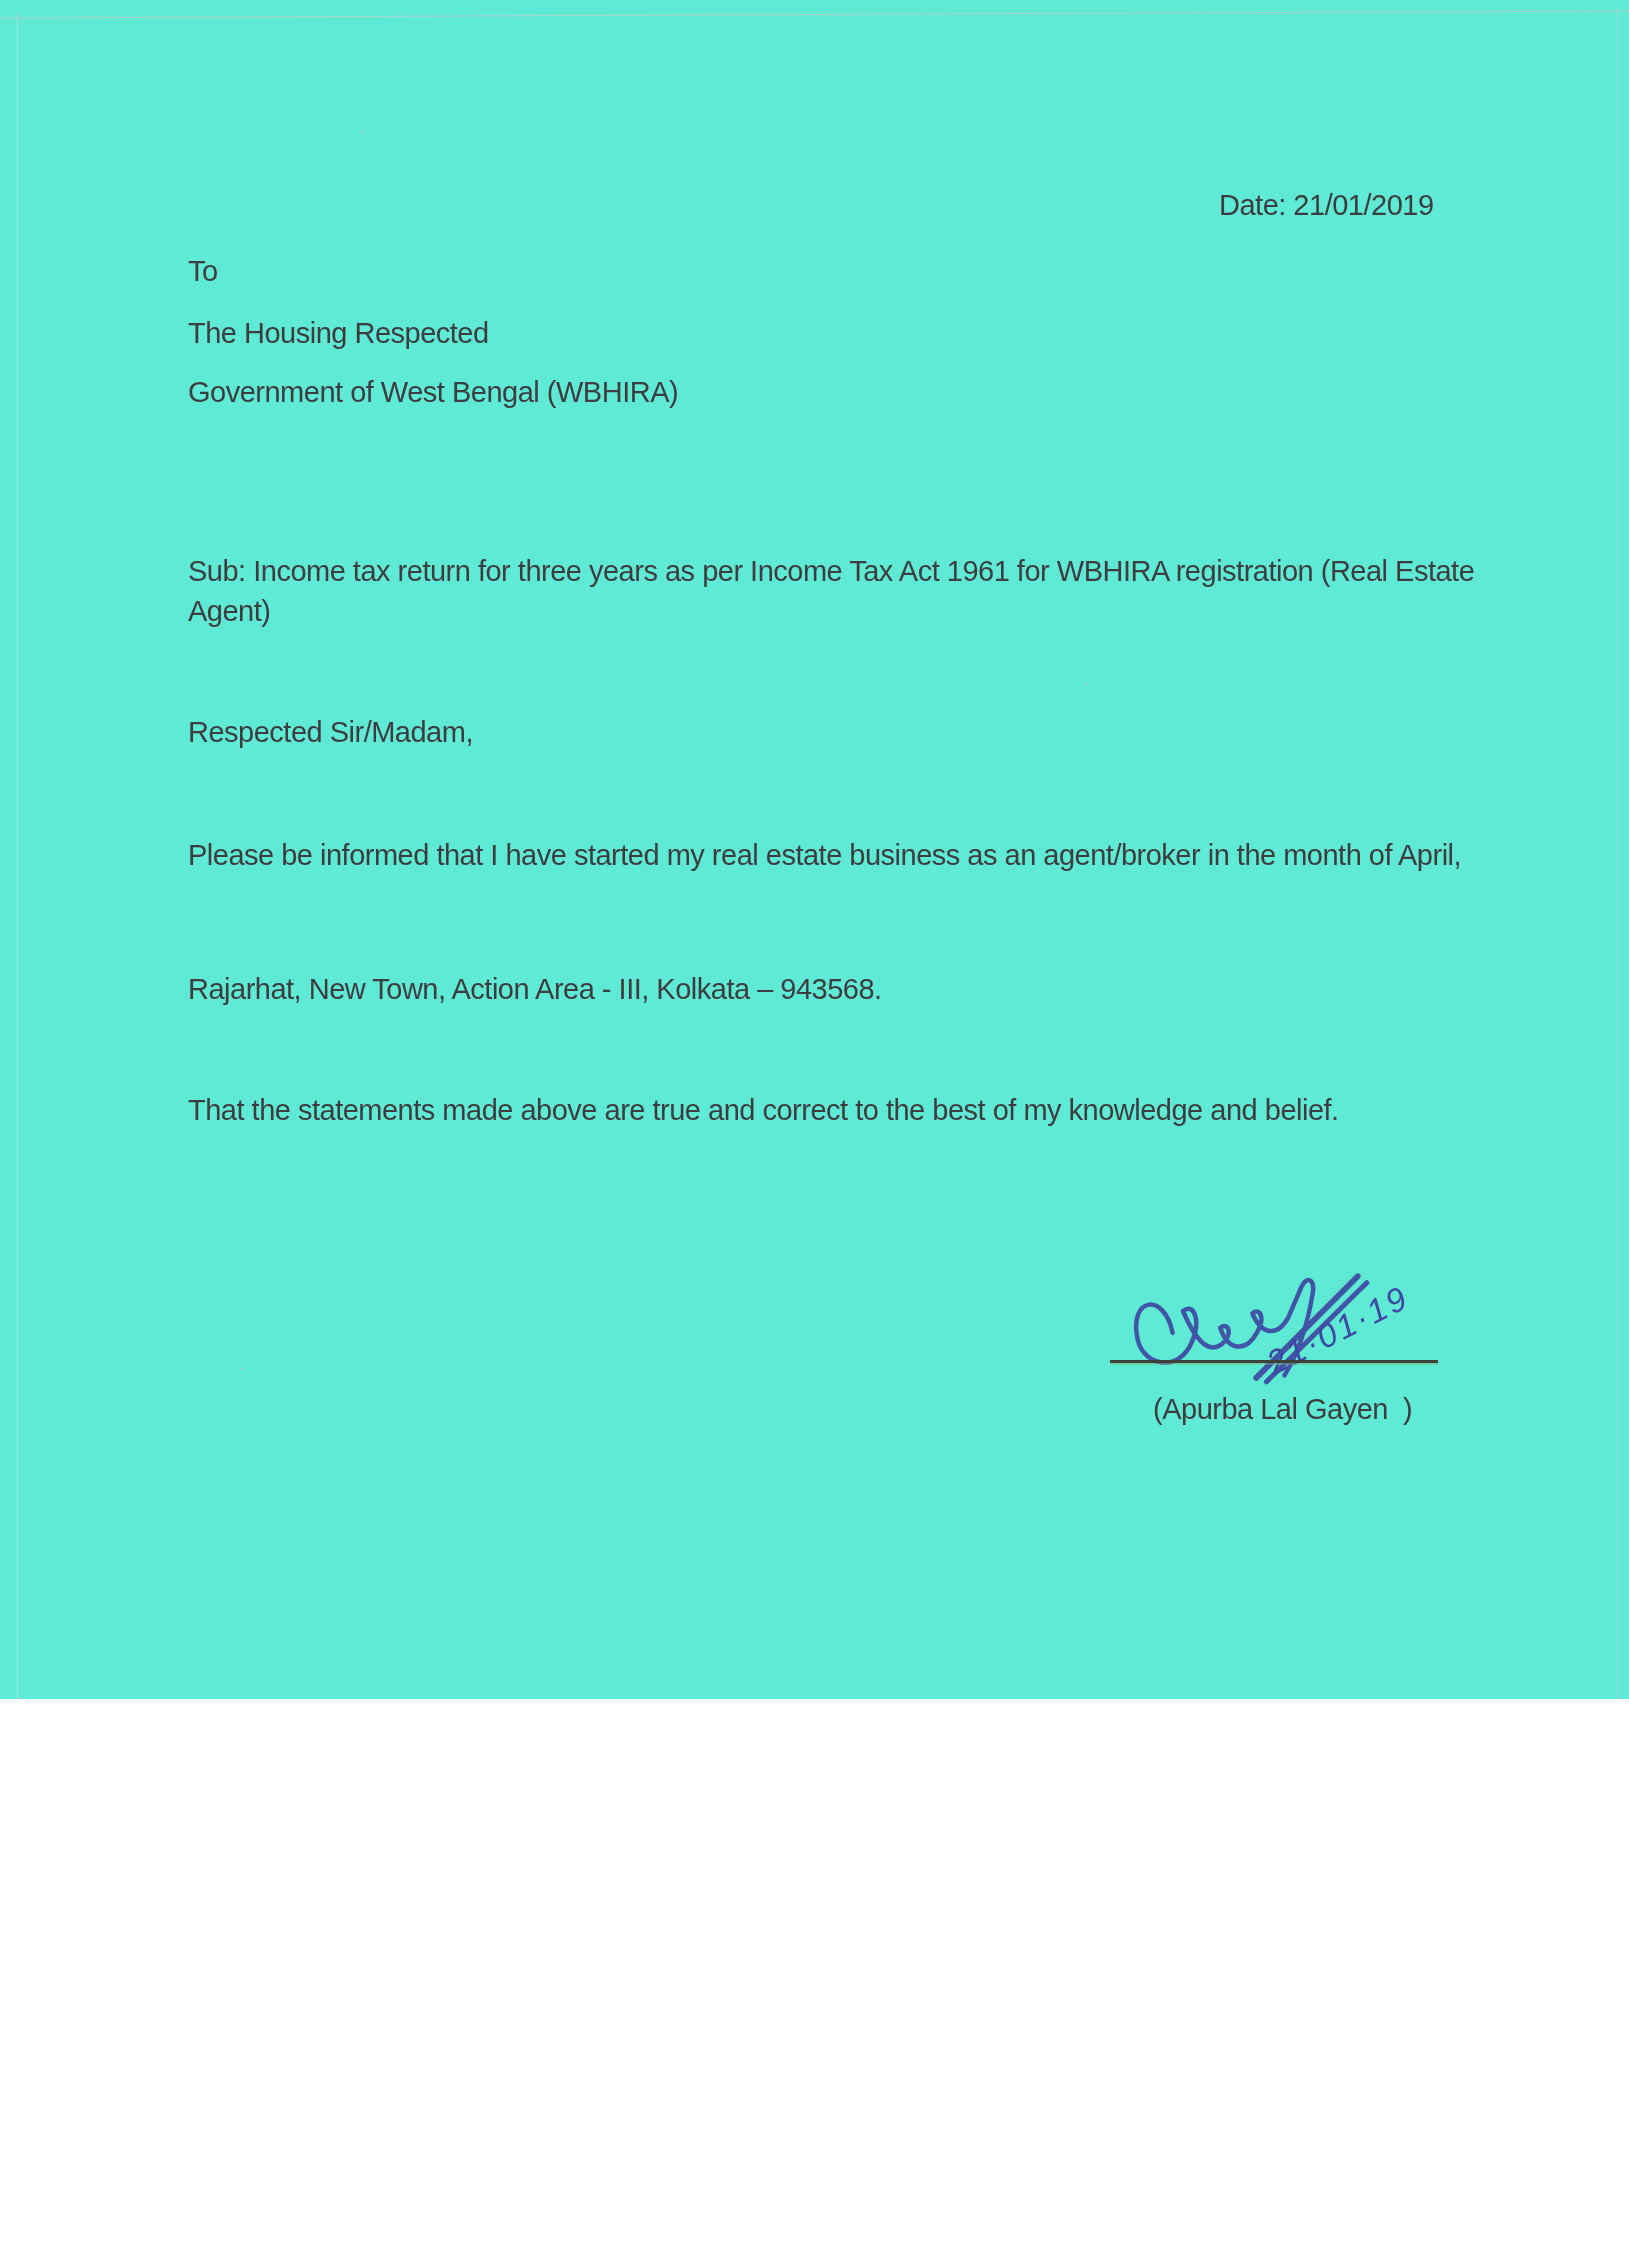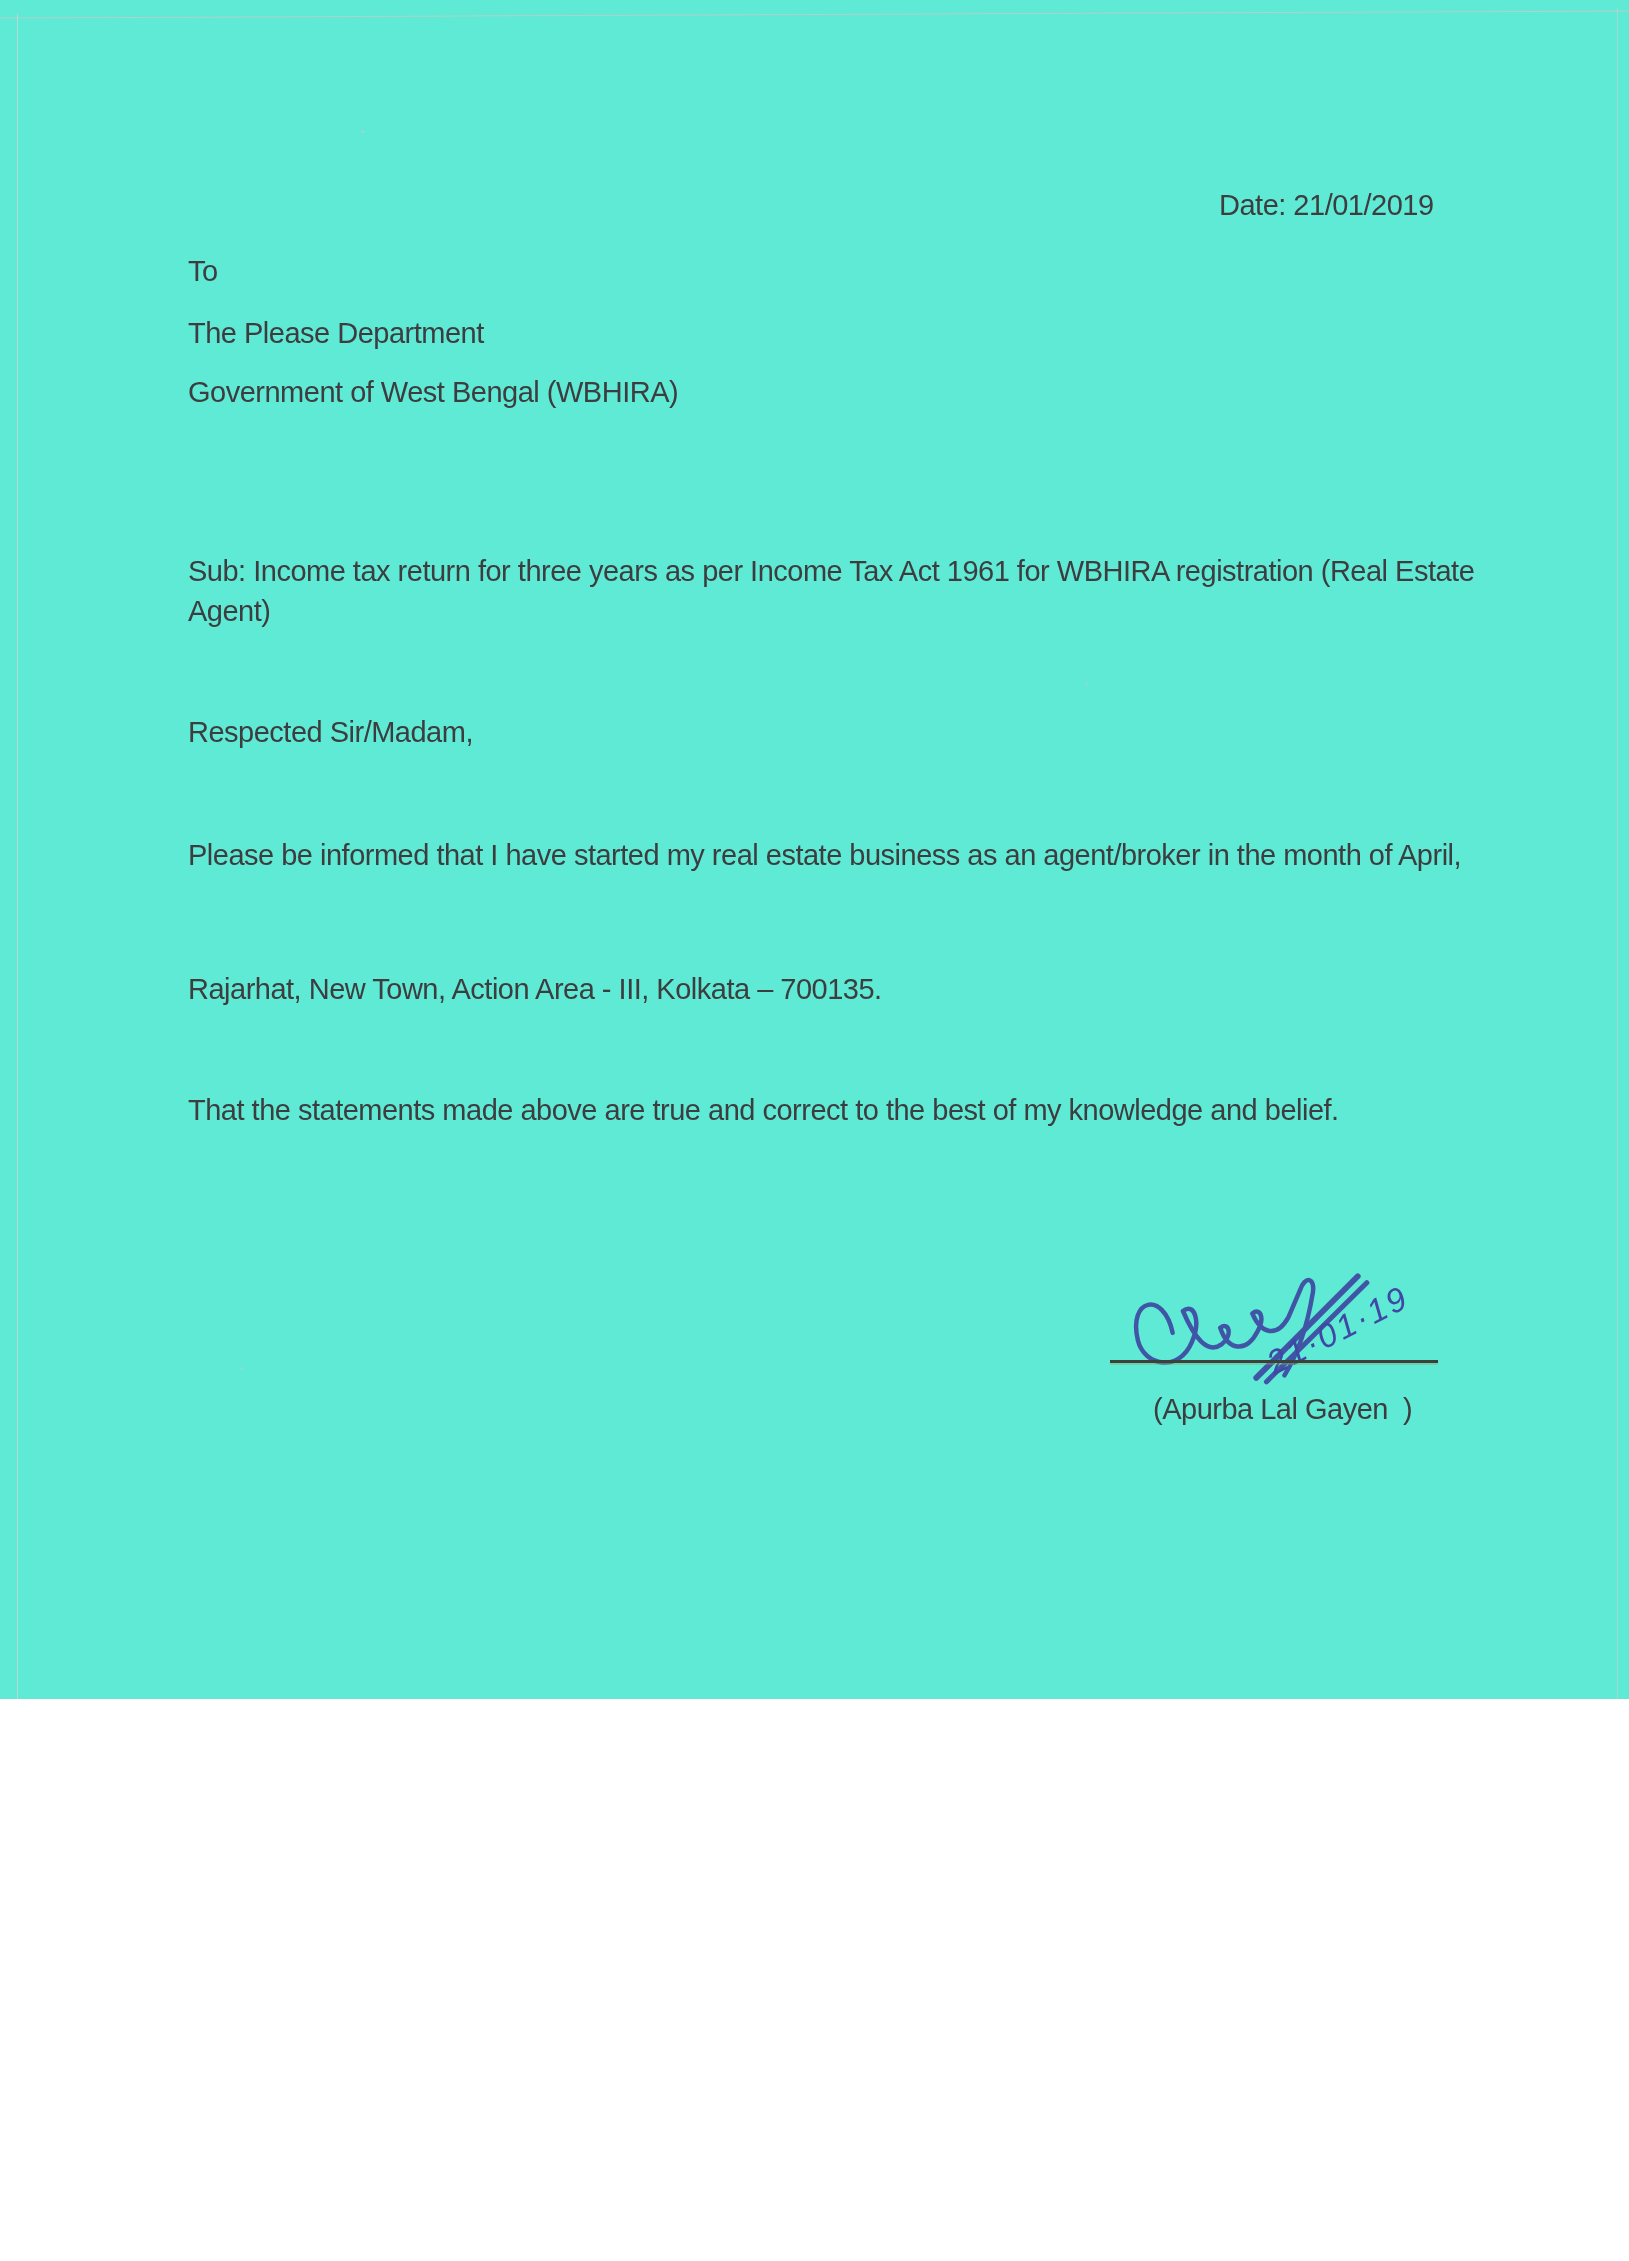--- a/index.html
+++ b/index.html
@@ -58,30 +58,30 @@
   <div class="edge edge-top"></div>
   <div class="edge edge-left"></div>
   <div class="edge edge-right"></div>
   <div class="edge edge-bottom"></div>
   <div class="speck speck-1"></div>
   <div class="speck speck-2"></div>
   <div class="speck speck-3"></div>
 
   <div class="txt date-line">Date: 21/01/2019</div>
   <div class="txt to">To</div>
-  <div class="txt dept">The Please Department</div>
+  <div class="txt dept">The Housing Respected</div>
   <div class="txt govt">Government of West Bengal (WBHIRA)</div>
 
   <div class="txt sub1">Sub: Income tax return for three years as per Income Tax Act 1961 for WBHIRA registration (Real Estate</div>
   <div class="txt sub2">Agent)</div>
 
   <div class="txt greet">Respected Sir/Madam,</div>
 
   <div class="txt p1a">Please be informed that I have started my real estate business as an agent/broker in the month of April,</div>
-  <div class="txt p2b">Rajarhat, New Town, Action Area - III, Kolkata – 700135.</div>
+  <div class="txt p2b">Rajarhat, New Town, Action Area - III, Kolkata – 943568.</div>
   <div class="txt p3">That the statements made above are true and correct to the best of my knowledge and belief.</div>
 
   <svg class="sig-svg" width="361" height="135" viewBox="0 0 560 210">
     <g stroke="#3f49a3" fill="none" stroke-linecap="round" stroke-linejoin="round" opacity="0.92">
       <path stroke-width="7" d="M 78 118
            C 64 52 8 64 24 130
            C 34 170 88 180 108 132
            C 122 100 112 70 94 84
            C 112 126 132 152 154 136
            C 172 122 166 100 152 110

